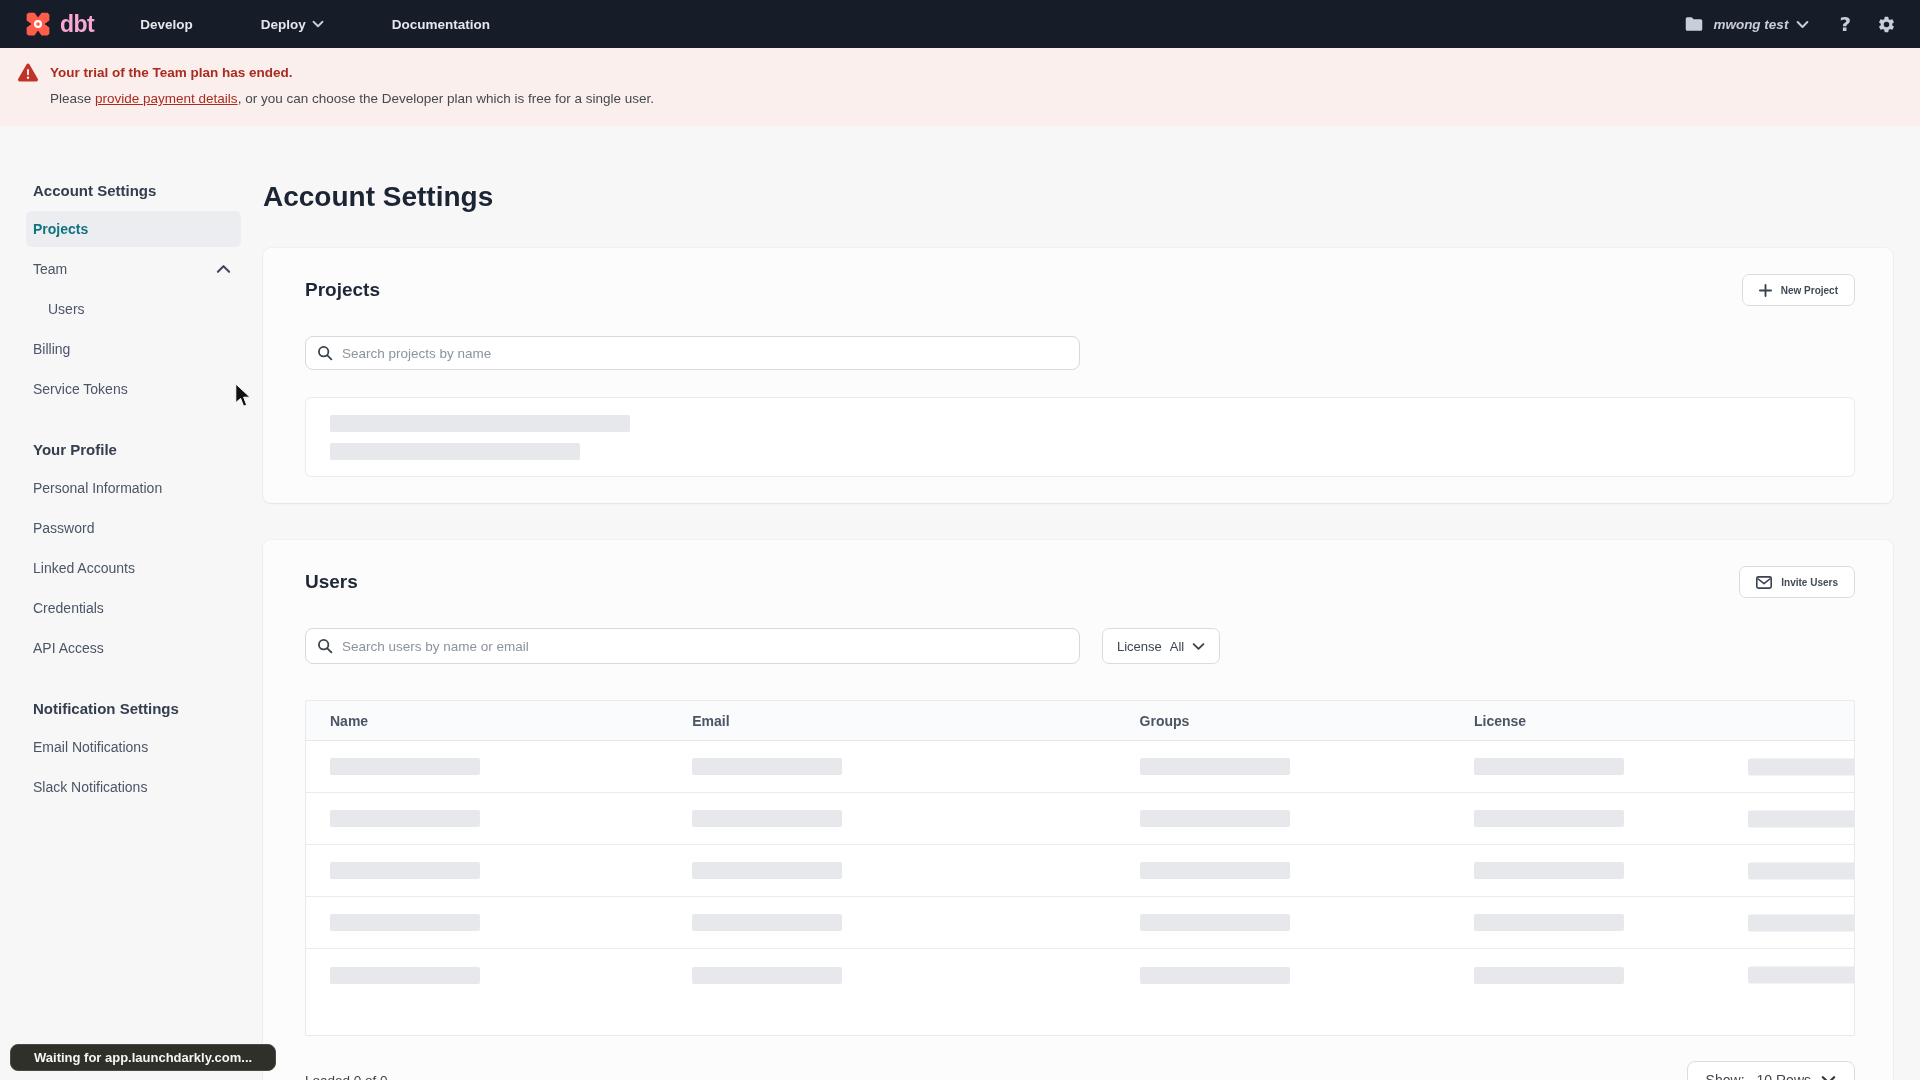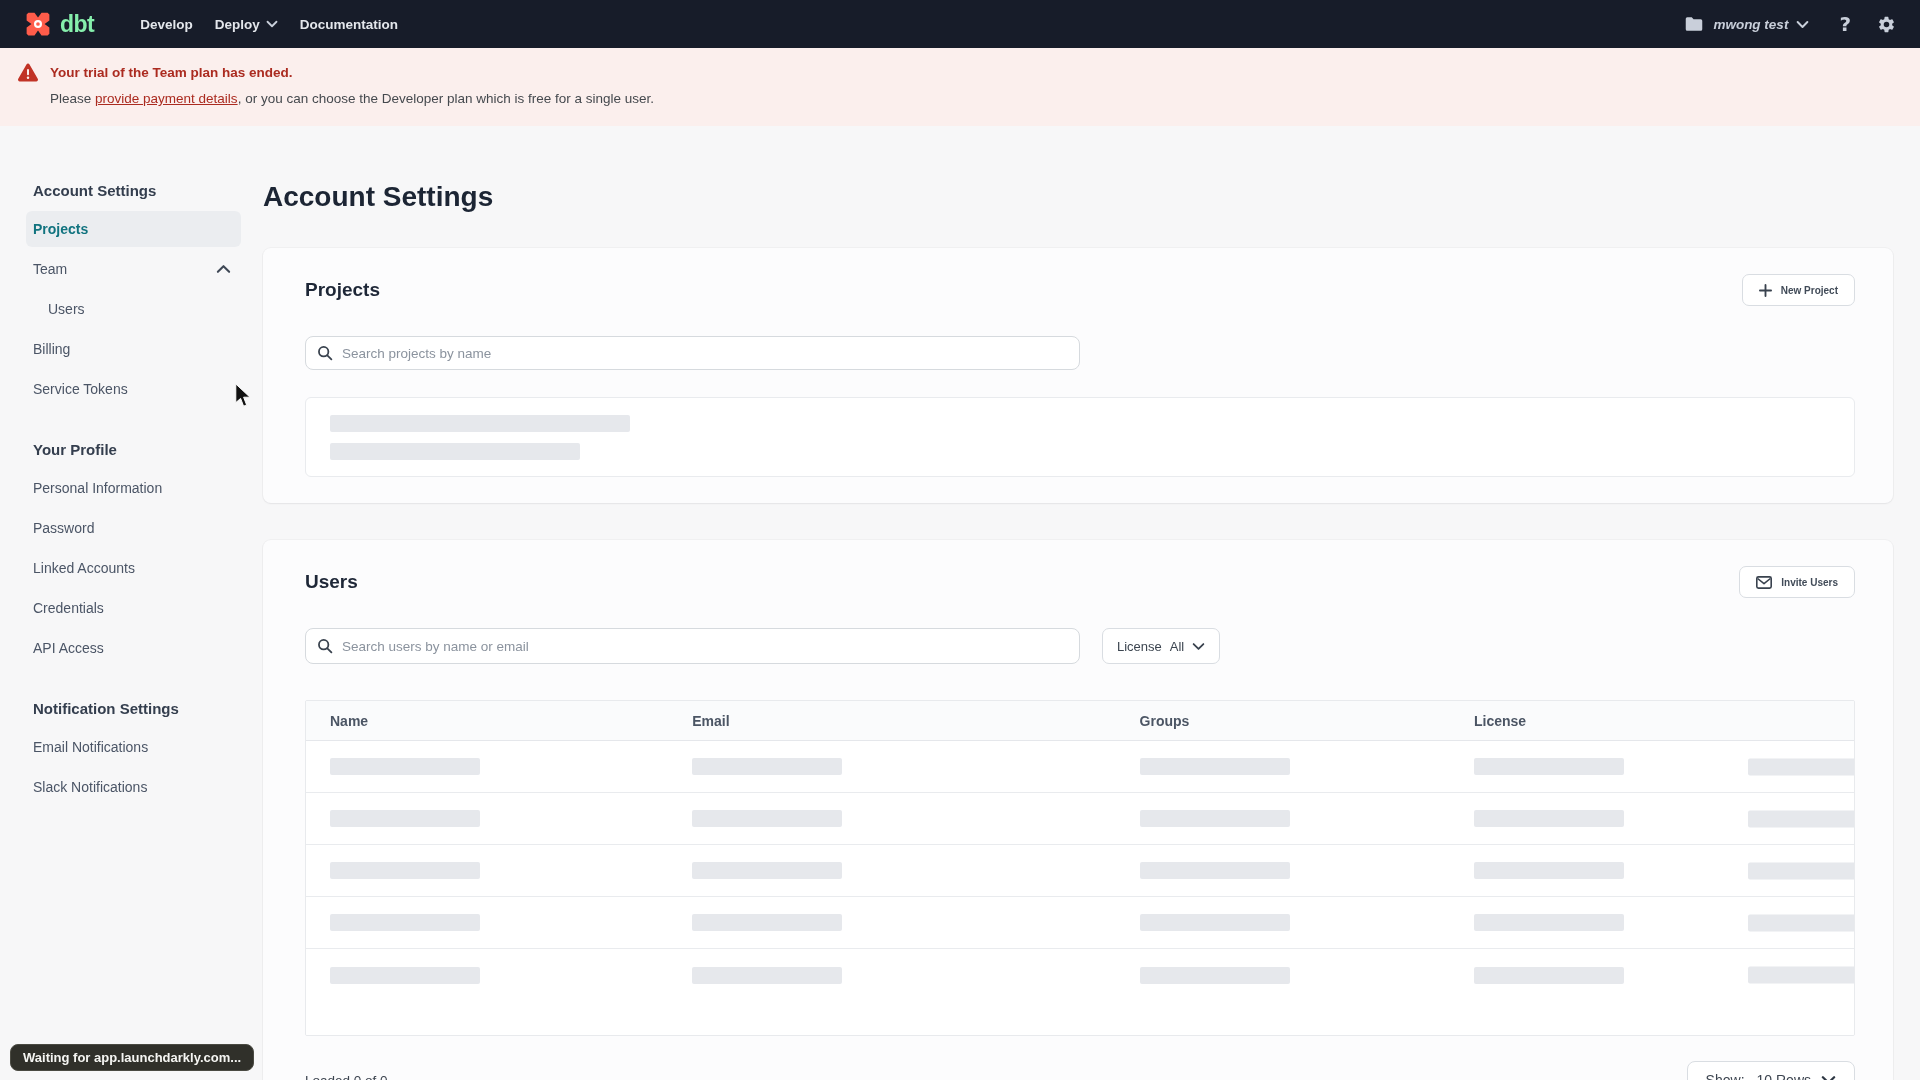--- a/index.html
+++ b/index.html
@@ -9,22 +9,22 @@
     background:#f7f7f8; overflow:hidden;
   }
   .viewport { position:relative; width:1920px; height:1080px; overflow:hidden; }
 
   
   .topbar {
     height:48px; background:#171c29; display:flex; align-items:center;
     padding:0 24px;
   }
   .brand { display:flex; align-items:center; gap:8px; cursor:pointer; }
-  .brand-text { color:#86efac; font-size:23px; font-weight:700; letter-spacing:-0.5px; }
-  .topnav { display:flex; align-items:center; gap:22px; margin-left:46px; }
+  .brand-text { color:#f9a8d4; font-size:23px; font-weight:700; letter-spacing:-0.5px; }
+  .topnav { display:flex; align-items:center; gap:68px; margin-left:46px; }
   .topnav-item {
     color:#e4e7ec; font-size:13.5px; font-weight:600; display:flex;
     align-items:center; gap:6px; cursor:pointer;
   }
   .topbar-spacer { flex:1; }
   .account-switcher { display:flex; align-items:center; cursor:pointer; }
   .account-label { color:#c9cfda; font-size:13.5px; font-weight:600; margin-left:10px;font-style:italic; }
   .account-switcher svg.chev { margin-left:8px; }
   .help-btn {
     color:#c9cfda; font-size:20px; font-weight:700; margin-left:30px; cursor:pointer;
@@ -118,21 +118,21 @@
   .table-filler { height:34px; background:#fff; }
 
   .card-footer { display:flex; align-items:center; justify-content:space-between; margin-top:25px; }
   .loaded-text { font-size:13.5px; color:#3d4550; }
   .show-btn { height:38px; padding:0 18px; gap:10px; border-radius:8px; font-size:14px; font-weight:400; color:#3d4550; }
   .show-btn .show-label { margin-right:2px; }
 
   
   .status-tooltip {
     position:absolute; left:10px; bottom:9px; height:27px; display:flex; align-items:center;
-    background:#30302a; border:1px solid #4a4a42; border-radius:8px; padding:0 12px;
+    background:#30302a; border:1px solid #4a4a42; border-radius:8px; padding:0 23px;
     font-size:13px; font-weight:700; color:#f5f5f2;
   }
 
   
   .cursor { position:absolute; left:234px; top:384px; pointer-events:none; }
 </style>
 </head>
 <body>
 
 <div class="viewport">

